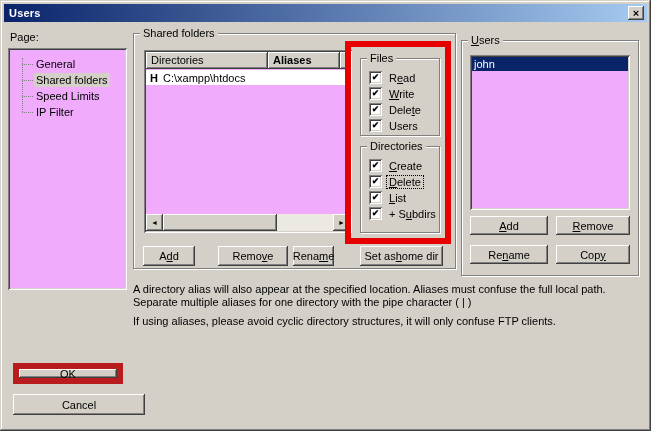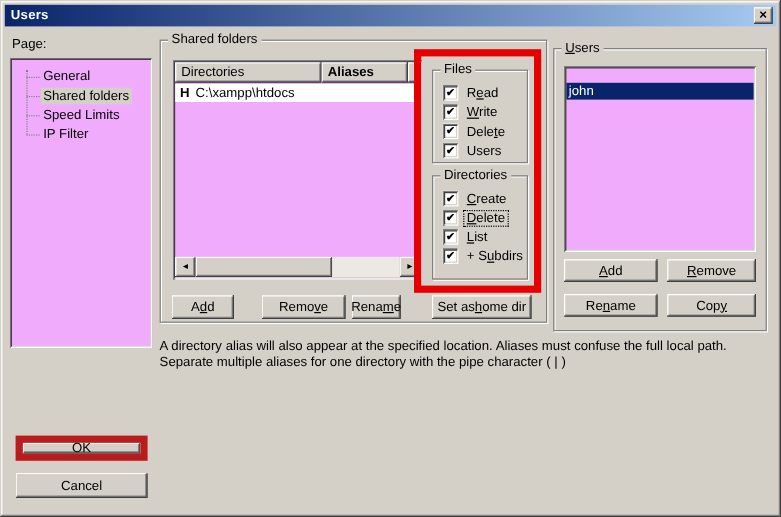--- a/index.html
+++ b/index.html
@@ -90,21 +90,21 @@
     width:13px; height:13px; flex:none; background:#fff;
     display:flex; align-items:center; justify-content:center;
     box-shadow: inset 1px 1px #808080, inset -1px -1px #ffffff,
                 inset 2px 2px #404040, inset -2px -2px #d4d0c8;
     font-size:9px; font-weight:bold; line-height:1;
   }
   .cb-label { margin-left:5px; padding:0 2px; }
   .cb-label.focused { outline:1px dotted #000; }
   
   .users-list { position:absolute; left:470px; top:55px; width:160px; height:155px; }
-  .user-row { position:absolute; left:2px; right:2px; top:14px; height:14px;
+  .user-row { position:absolute; left:2px; right:2px; top:2px; height:14px;
     display:flex; align-items:center; padding-left:2px; }
   .user-row.selected { background:#0a246a; color:#fff; }
   
   .annotation {
     position:absolute; left:345px; top:41px; width:106px; height:203px;
     border:6px solid #e60000; z-index:50; pointer-events:none;
   }
   .help { position:absolute; left:133px; width:497px; line-height:13px; }
   u { text-decoration:underline; }
 </style>
@@ -237,21 +237,22 @@
     <div class="user-row selected">
       <span>john</span>
     </div>
   </div>
   <div class="btn" style="left:470px; top:216px; width:78px; height:19px;"><u>A</u>dd</div>
   <div class="btn" style="left:556px; top:216px; width:74px; height:19px;"><u>R</u>emove</div>
   <div class="btn" style="left:470px; top:245px; width:78px; height:19px;">Re<u>n</u>ame</div>
   <div class="btn" style="left:556px; top:245px; width:74px; height:19px;">Cop<u>y</u></div>
 
   <div class="help" style="top:283px;">A directory alias will also appear at the specified location. Aliases must confuse the full local path. Separate multiple aliases for one directory with the pipe character ( | )</div>
+  <div class="help" style="top:315px;">If using aliases, please avoid cyclic directory structures, it will only confuse FTP clients.</div>
 
   <div class="btn default" style="left:13px; top:363px; width:110px; height:21px;">
     <span>OK</span>
   </div>
-  <div class="btn" style="left:13px; top:394px; width:110px; height:21px;">
+  <div class="btn" style="left:13px; top:394px; width:132px; height:21px;">
     <span>Cancel</span>
   </div>
 
 </div>
 
 </body></html>

